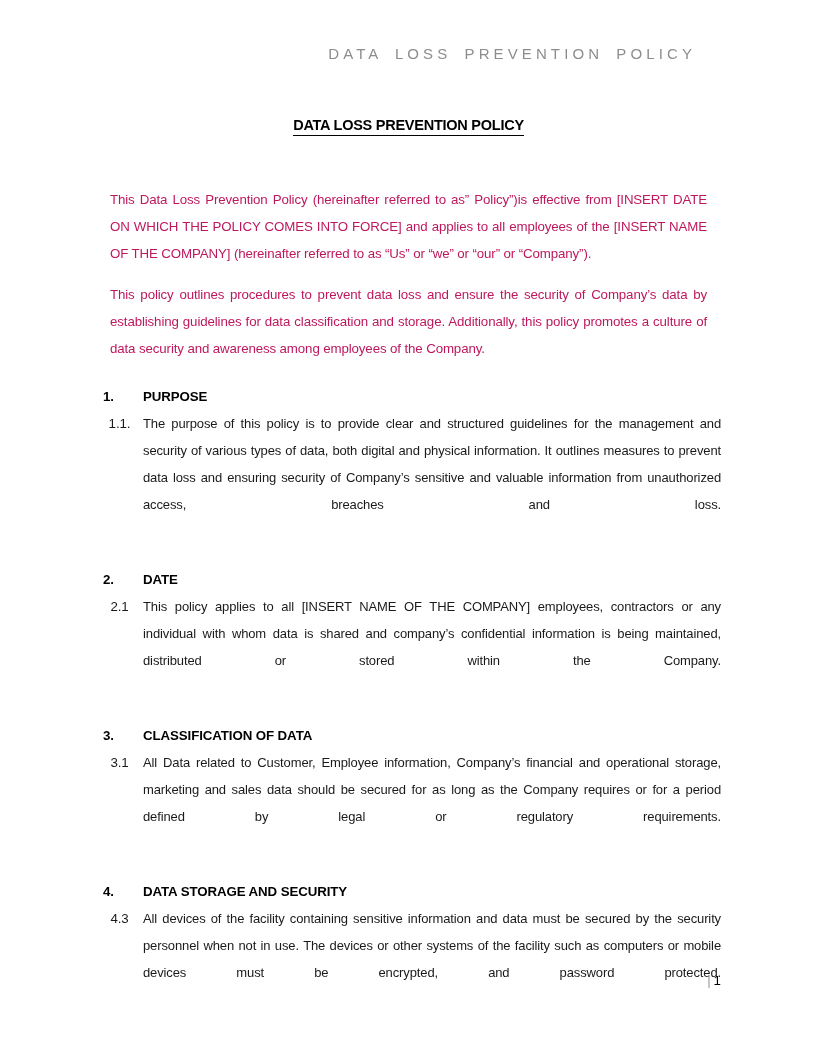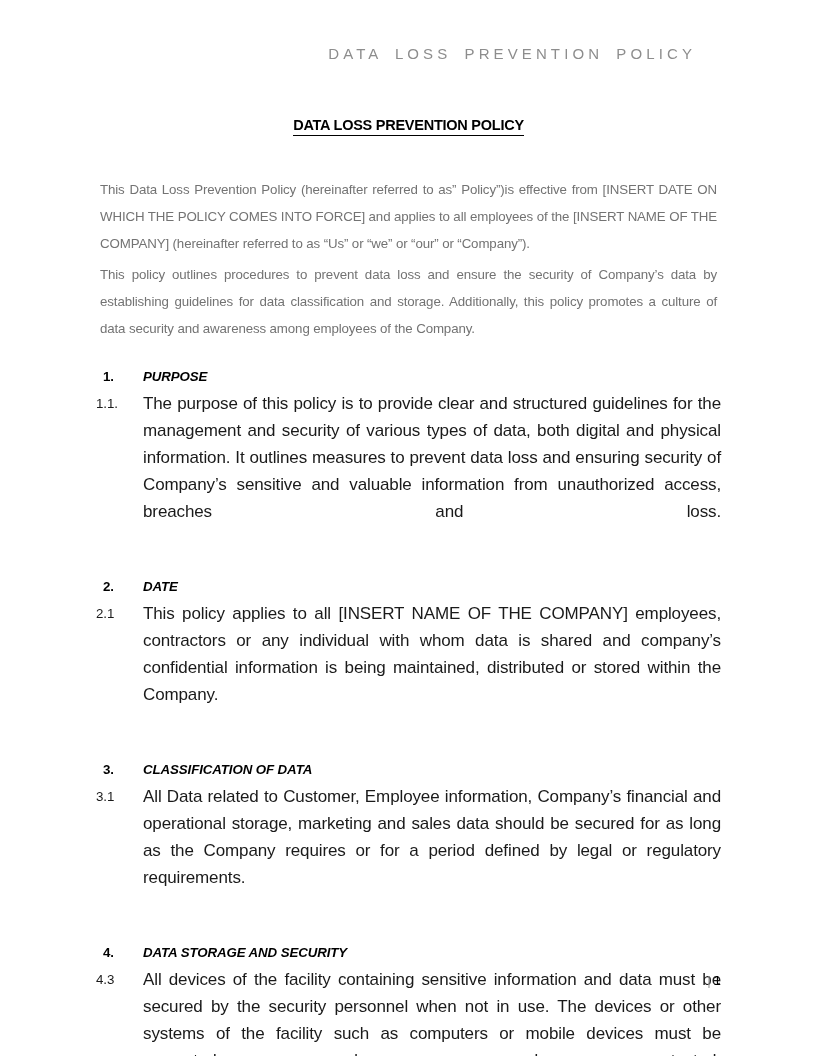--- a/index.html
+++ b/index.html
@@ -60,64 +60,64 @@
     top: 172px;
     width: 625px;
   }
 
   .para {
     text-align: justify;
     text-justify: inter-word;
     font-size: 13.3px;
     line-height: 27px;
     letter-spacing: -0.12px;
-    margin: 4px;
-    color: #737373;
+    margin: 14px;
+    color: #be185d;
   }
 
   
   .section-head {
     display: flex;
     align-items: baseline;
     font-size: 13.3px;
     line-height: 27px;
     font-weight: bold;
     letter-spacing: -0.1px;
     margin-top: 21px;
   }
   .section-head .num {
     width: 47px;
     flex: 0 0 47px;
     padding-left: 7px;
     box-sizing: border-box;
   }
   .section-head .title {
     flex: 1 1 auto;
-    font-style: italic;
   }
 
   
   .clause {
     display: flex;
     align-items: flex-start;
     margin-top: 0;
   }
   .clause .num {
     width: 47px;
     flex: 0 0 47px;
     font-size: 13.3px;
     line-height: 27px;
     letter-spacing: -0.1px;
     color: #1a1a1a;
+    text-align: center;
   }
   .clause .body {
     flex: 1 1 auto;
     text-align: justify;
     text-justify: inter-word;
-    font-size: 17px;
+    font-size: 13px;
     line-height: 27px;
     letter-spacing: -0.12px;
     color: #1a1a1a;
   }
   .clause .body::after {
     content: "";
     display: inline-block;
     width: 100%;
   }
 

